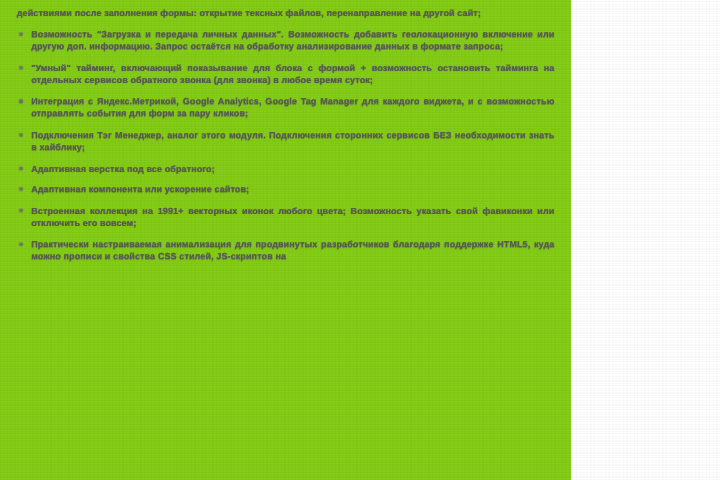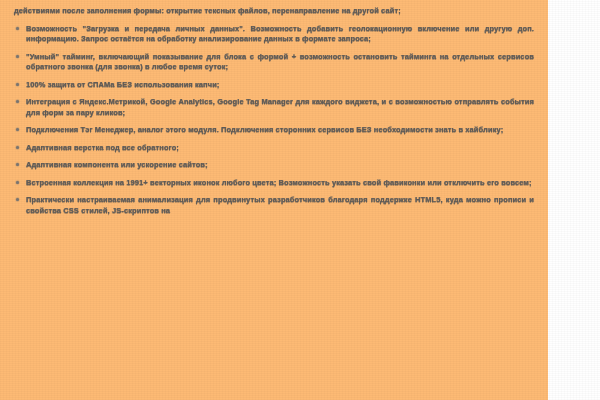--- a/index.html
+++ b/index.html
@@ -8,23 +8,23 @@
     background: #ffffff;
   }
   body {
     width: 600px;
     height: 400px;
     overflow: hidden;
     font-family: "Liberation Sans", sans-serif;
   }
   .page {
     position: relative;
-    width: 548px;
+    width: 476px;
     height: 400px;
-    background: #fdba74;
+    background: #84cc16;
     box-sizing: border-box;
     padding: 6px 14px 0 14px;
     
   }
   .feature-list {
     list-style: none;
     margin: 0;
     padding: 0;
   }
   .feature {
@@ -83,21 +83,20 @@
     <li class="feature">
       <span class="bullet"></span>
       <span>Возможность "Загрузка и передача личных данных". Возможность добавить геолокационную включение или другую доп. информацию. Запрос остаётся на обработку анализирование данных в формате запроса;</span>
     </li>
     <li class="feature">
       <span class="bullet"></span>
       <span>"Умный" тайминг, включающий показывание для блока с формой + возможность остановить тайминга на отдельных сервисов обратного звонка (для звонка) в любое время суток;</span>
     </li>
     <li class="feature">
       <span class="bullet"></span>
-      <span>100% защита от СПАМа БЕЗ использования капчи;</span>
     </li>
     <li class="feature">
       <span class="bullet"></span>
       <span>Интеграция с Яндекс.Метрикой, Google Analytics, Google Tag Manager для каждого виджета, и с возможностью отправлять события для форм за пару кликов;</span>
     </li>
     <li class="feature">
       <span class="bullet"></span>
       <span>Подключения Тэг Менеджер, аналог этого модуля. Подключения сторонних сервисов БЕЗ необходимости знать в хайблику;</span>
     </li>
     <li class="feature">

